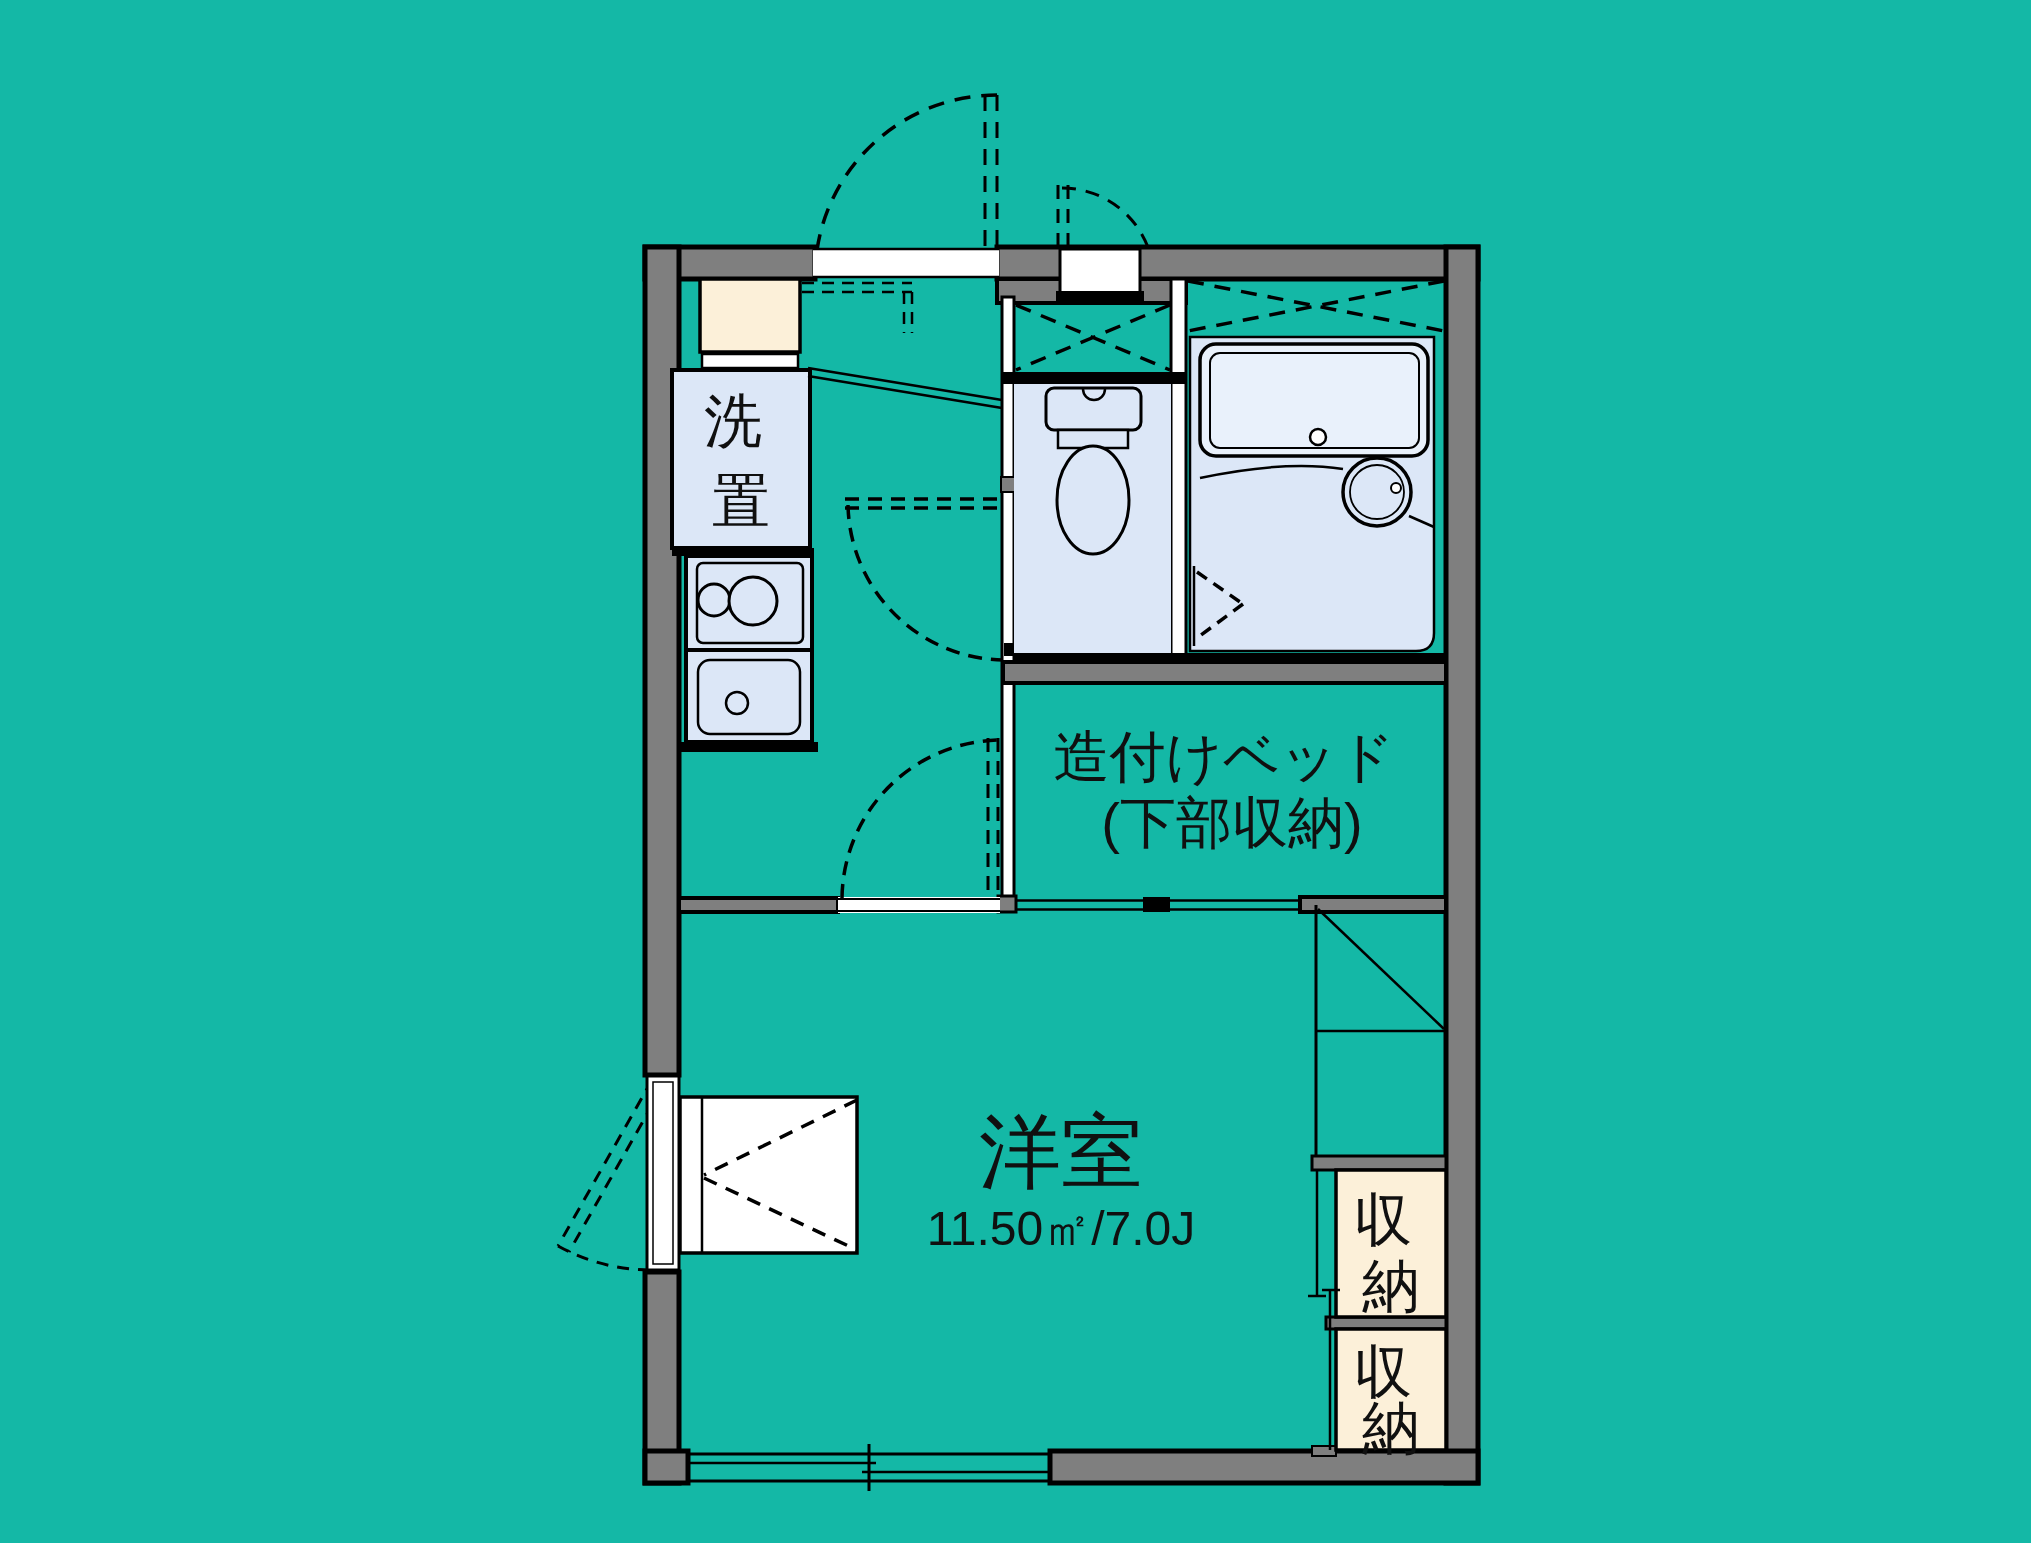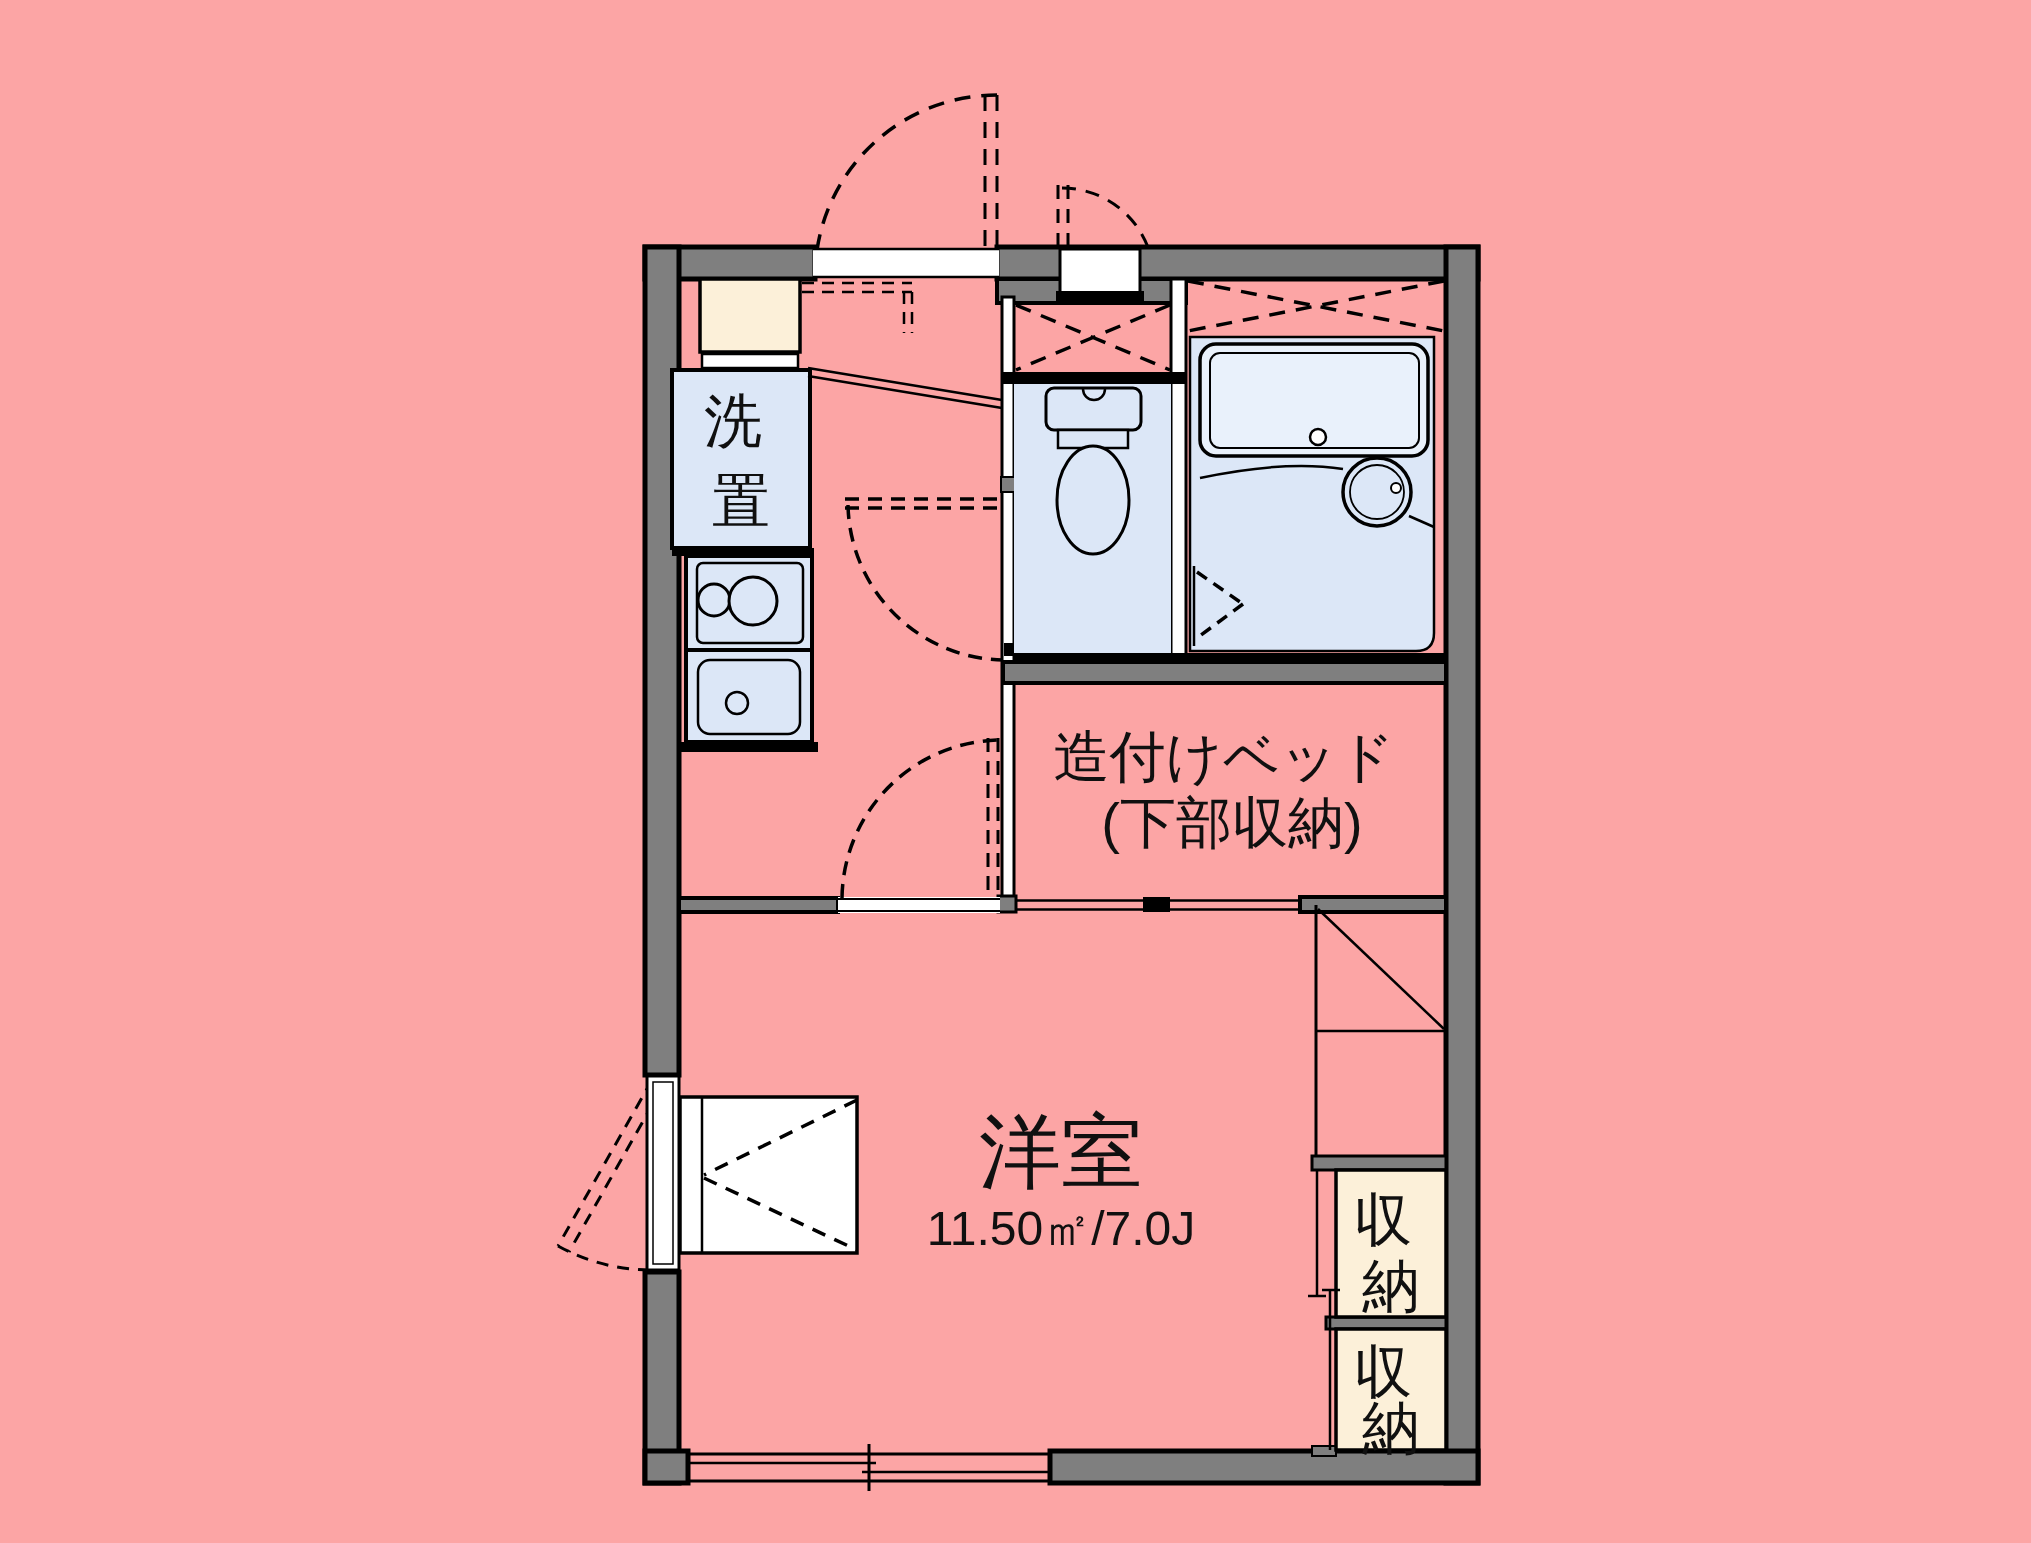--- a/index.html
+++ b/index.html
@@ -1,16 +1,16 @@
 <!DOCTYPE html>
 <html style="--wall: #7f7f7f; --blue: #dce7f7; --tub: #e9f1fb; --cream: #fcf0d9;"><head>
 <meta charset="utf-8">
 <style>
   html,body{margin:0;padding:0;background:#ffffff;}
-  #canvas{position:relative;width:2031px;height:1543px;background:#fca5a5;overflow:hidden;
+  #canvas{position:relative;width:2031px;height:1543px;background:#14b8a6;overflow:hidden;
           font-family:"Liberation Sans", sans-serif;}
   svg text{font-family:"Liberation Sans","DejaVu Sans",sans-serif;fill:#101010;}
   .wall{fill:var(--wall);stroke:#000;stroke-width:5;}
   .wall4{fill:var(--wall);stroke:#000;stroke-width:4;}
   .wall3{fill:var(--wall);stroke:#000;stroke-width:3;}
   .wwall{fill:#fff;stroke:#000;stroke-width:3;}
   .blk{fill:#000;stroke:none;}
   .blue{fill:var(--blue);}
   .cream{fill:var(--cream);stroke:#000;stroke-width:3.5;}
   .ln{stroke:#000;fill:none;}

